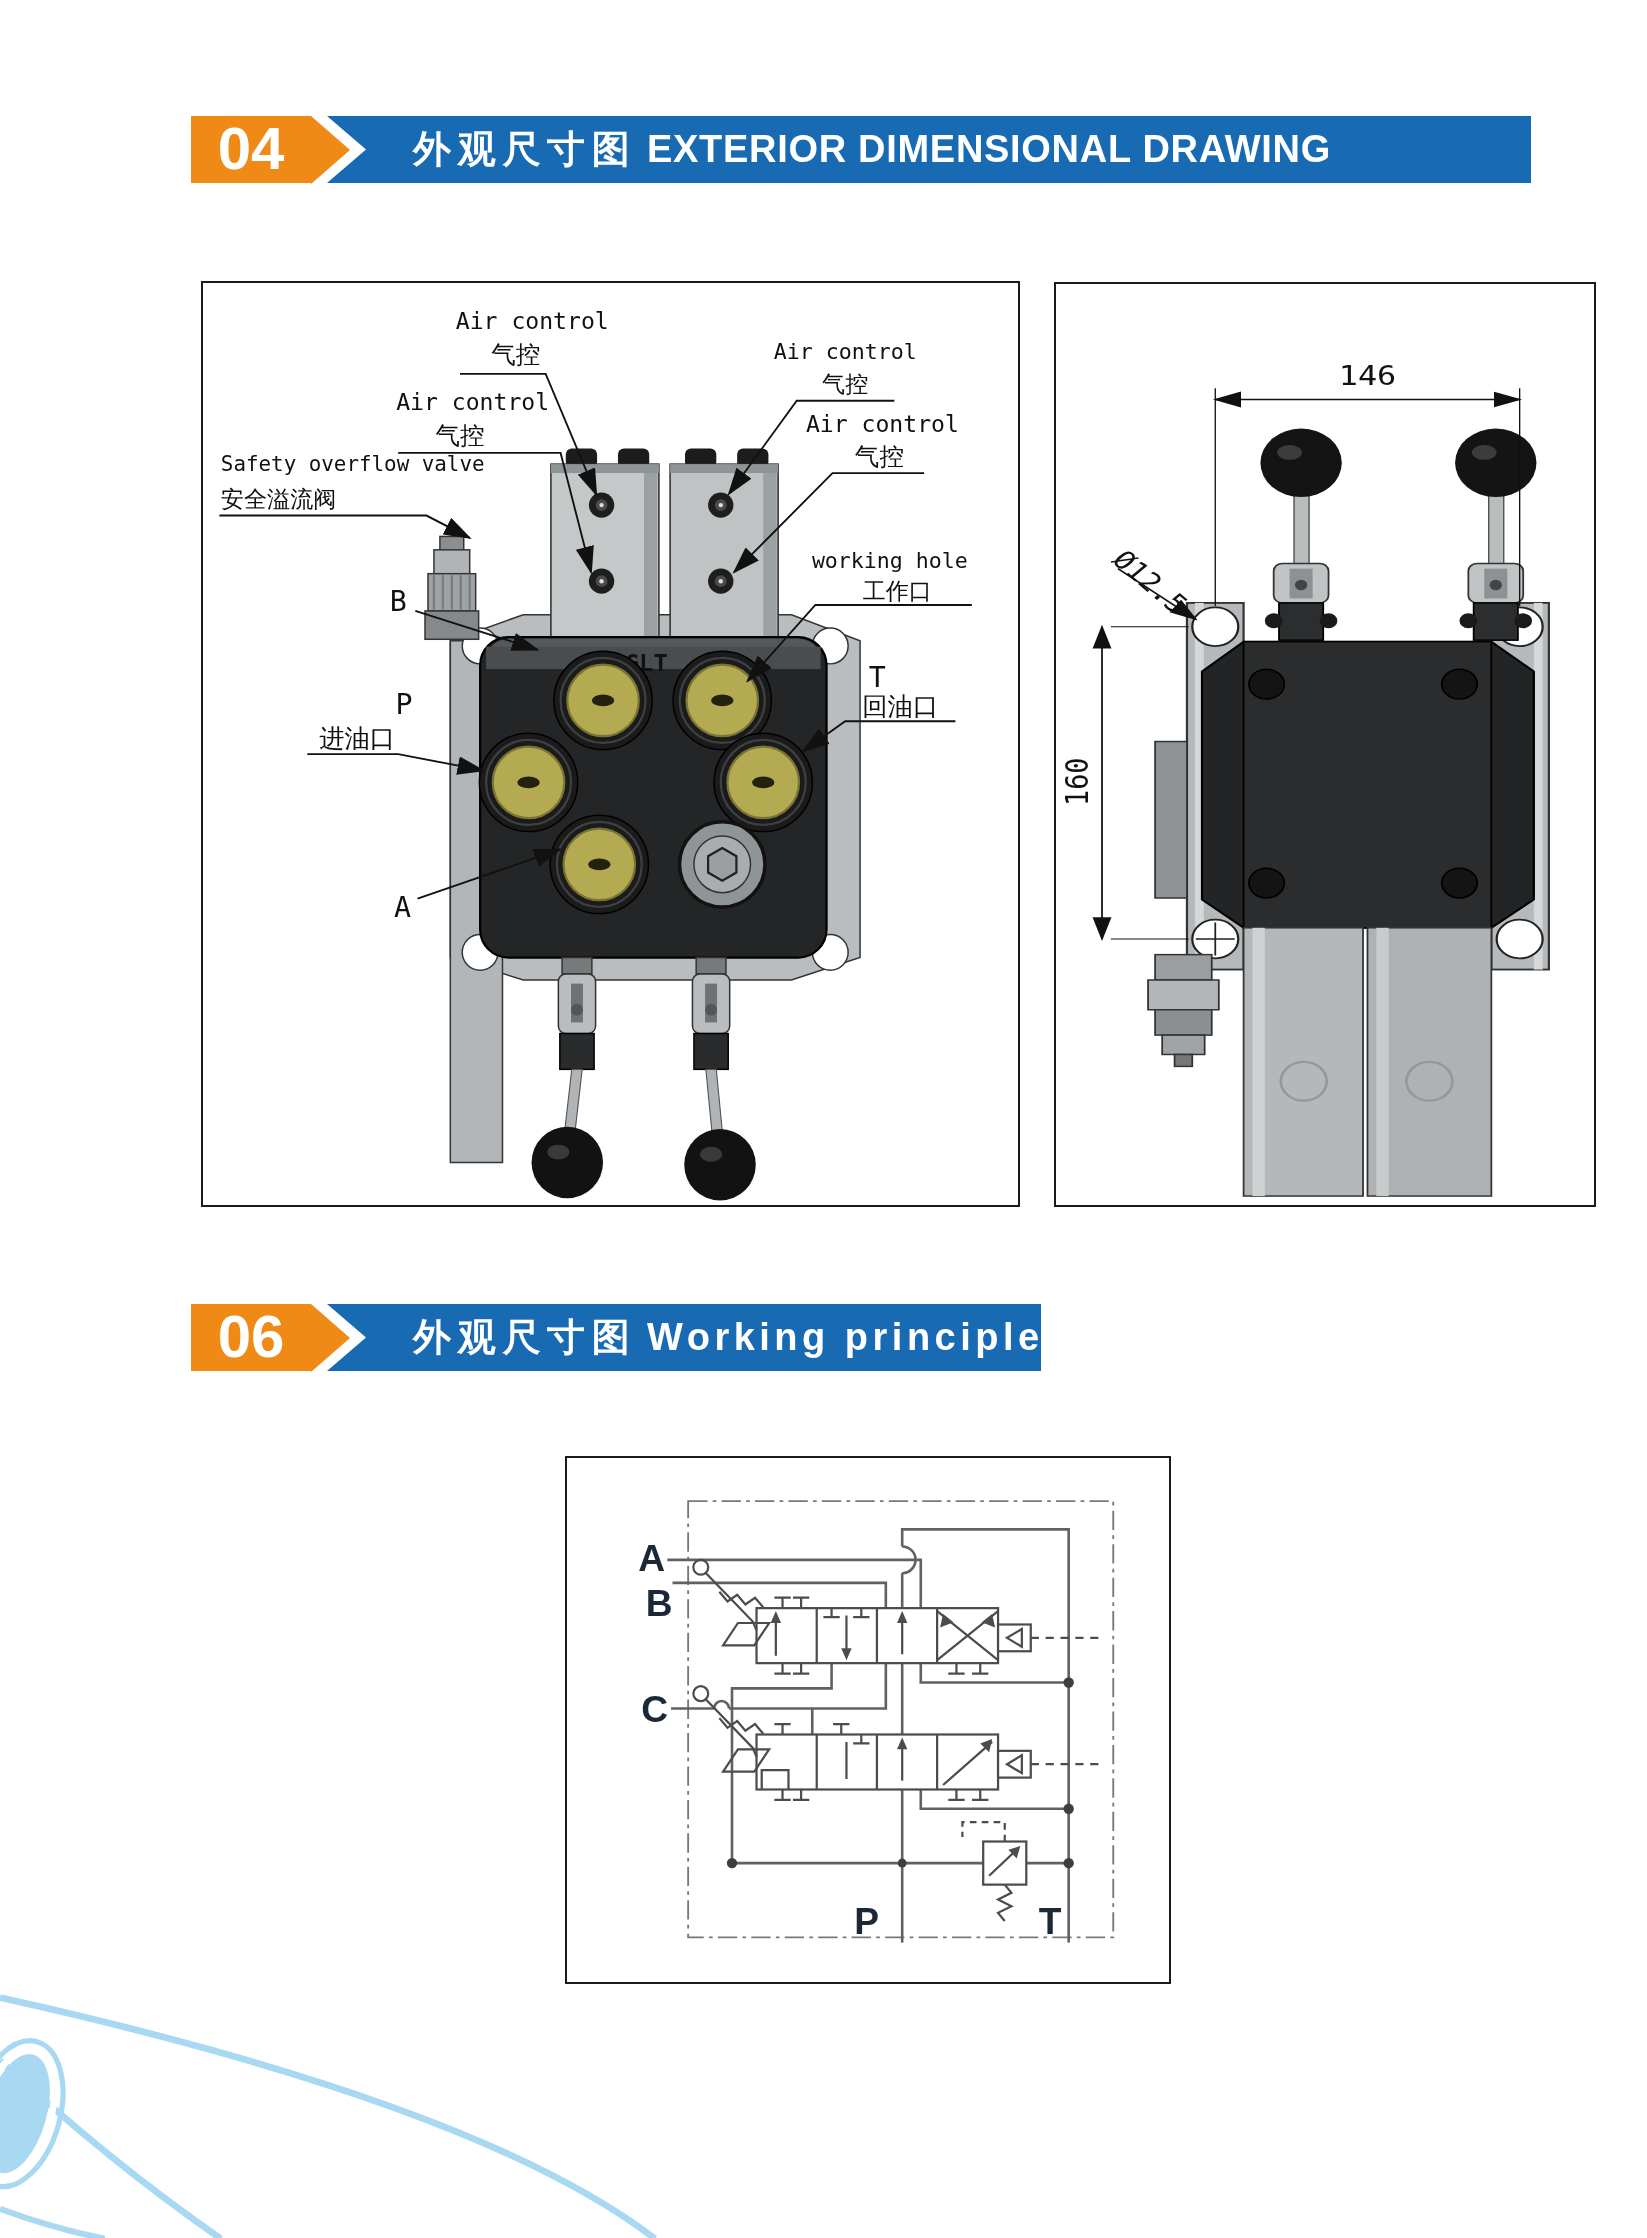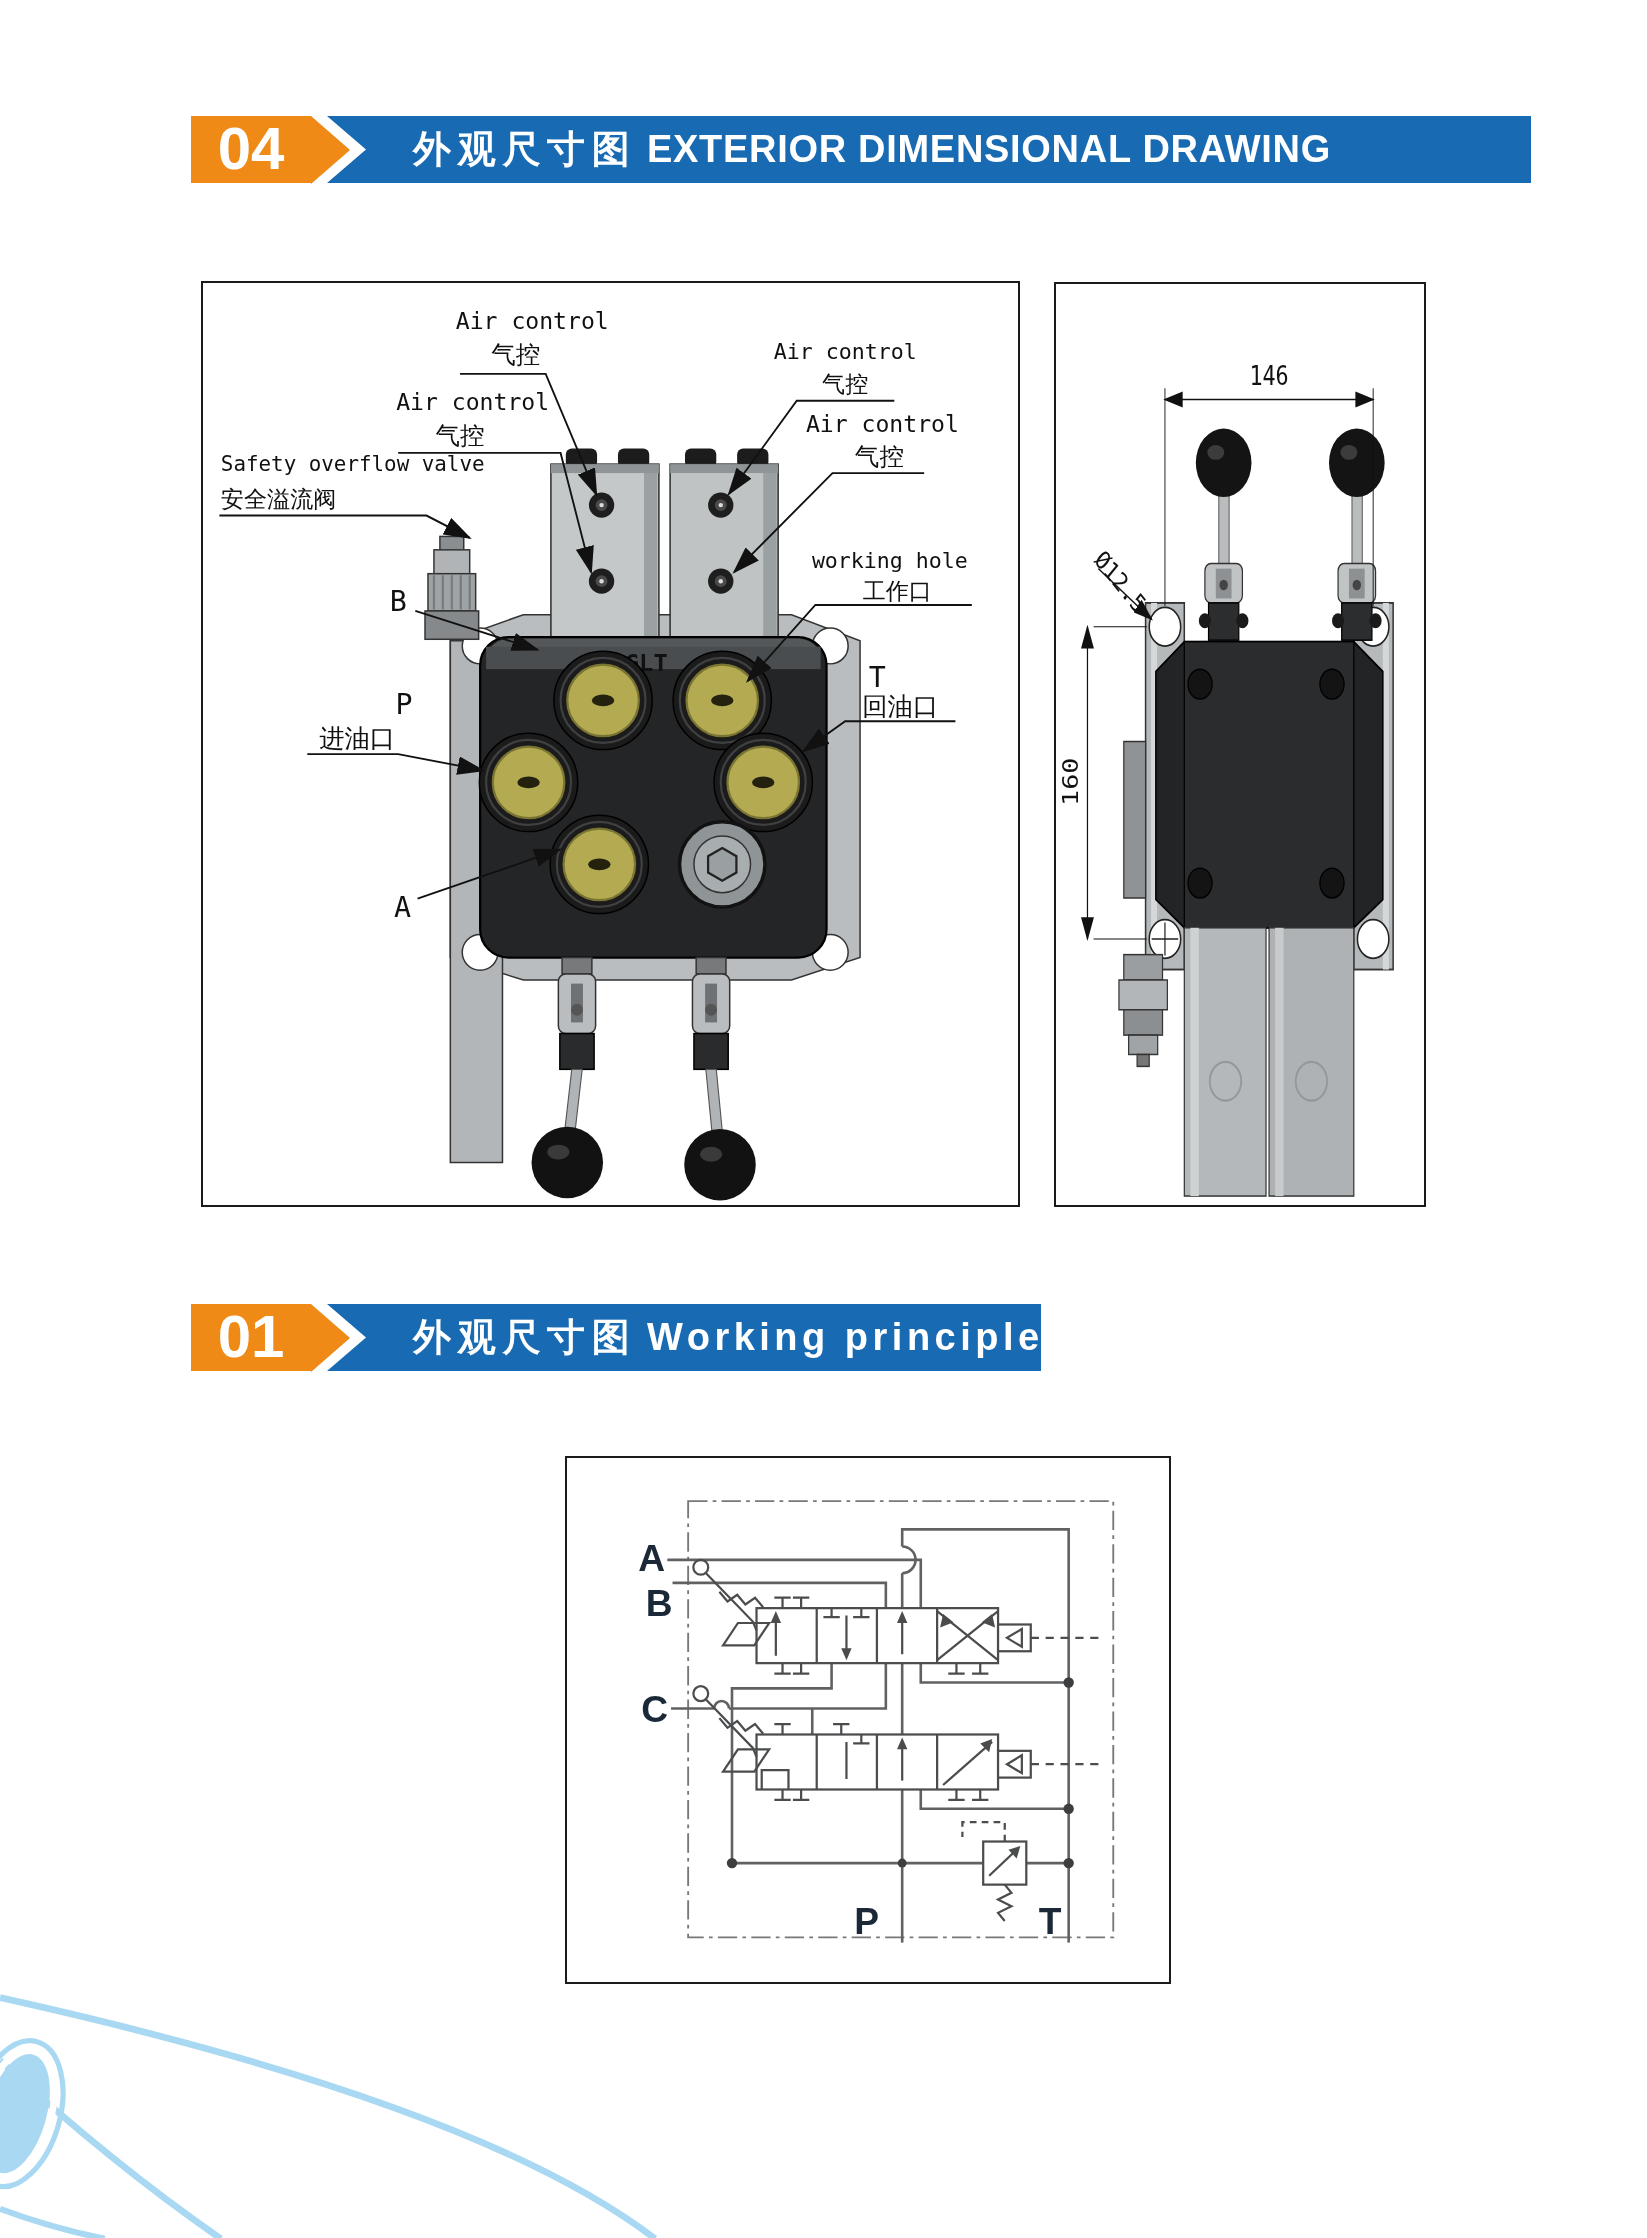--- a/index.html
+++ b/index.html
@@ -43,21 +43,21 @@
 
 <div class="sec-header" style="left:191px;top:116px;width:1348px;">
   <div class="sec-num">04</div>
   <div class="sec-chev"></div>
   <div class="sec-band" style="width:1204px;">
     <span class="zh">外观尺寸图</span><span class="en">EXTERIOR DIMENSIONAL DRAWING</span>
   </div>
 </div>
 
 <div class="sec-header" style="left:191px;top:1304px;width:898px;">
-  <div class="sec-num">01</div>
+  <div class="sec-num">06</div>
   <div class="sec-chev"></div>
   <div class="sec-band" style="width:714px;">
     <span class="zh">外观尺寸图</span><span class="en sp">Working principle</span>
   </div>
 </div>
 
 <div class="frame" style="left:201px;top:281px;width:819px;height:926px;">
 <svg width="100%" height="100%" viewBox="0 0 1094 1237" preserveAspectRatio="none">
   <defs>
     <marker id="arr" viewBox="0 0 12 8" refX="11" refY="4" markerWidth="15" markerHeight="10" orient="auto-start-reverse">
@@ -217,21 +217,21 @@
     <text class="cad" x="262" y="440" font-size="38" text-anchor="middle">B</text>
     <text class="cad" x="270" y="578" font-size="38" text-anchor="middle">P</text>
     <text class="cad" x="207" y="622" font-size="34" text-anchor="middle">进油口</text>
     <text class="cad" x="905" y="542" font-size="38" text-anchor="middle">T</text>
     <text class="cad" x="936" y="580" font-size="34" text-anchor="middle">回油口</text>
     <text class="cad" x="268" y="850" font-size="38" text-anchor="middle">A</text>
   </g>
 </svg>
 </div>
 
-<div class="frame" style="left:1054px;top:282px;width:372px;height:925px;">
+<div class="frame" style="left:1054px;top:282px;width:542px;height:925px;">
 <svg width="100%" height="100%" viewBox="0 0 608 1236" preserveAspectRatio="none">
   <defs>
     <marker id="dimarr" viewBox="0 0 12 8" refX="11" refY="4" markerWidth="16" markerHeight="11" orient="auto-start-reverse">
       <path d="M0,0 L12,4 L0,8 z" fill="#111"></path>
     </marker>
   </defs>
 
   <g>
     <rect x="148" y="428" width="64" height="492" fill="#b5b9bb" stroke="#333" stroke-width="2.5"></rect>
     <rect x="492" y="428" width="65" height="492" fill="#b5b9bb" stroke="#333" stroke-width="2.5"></rect>

